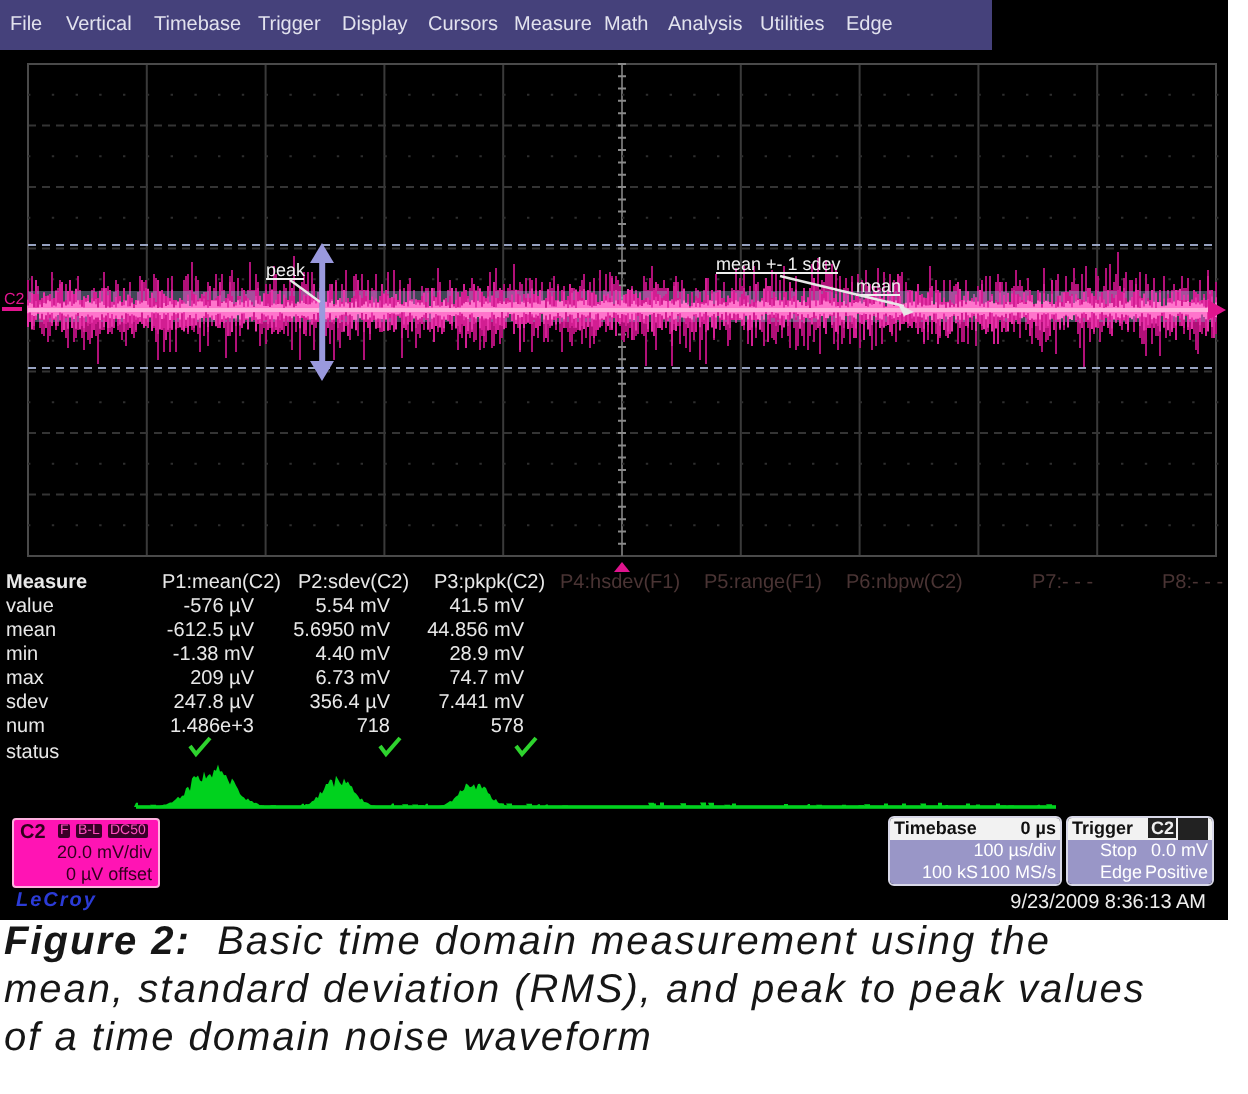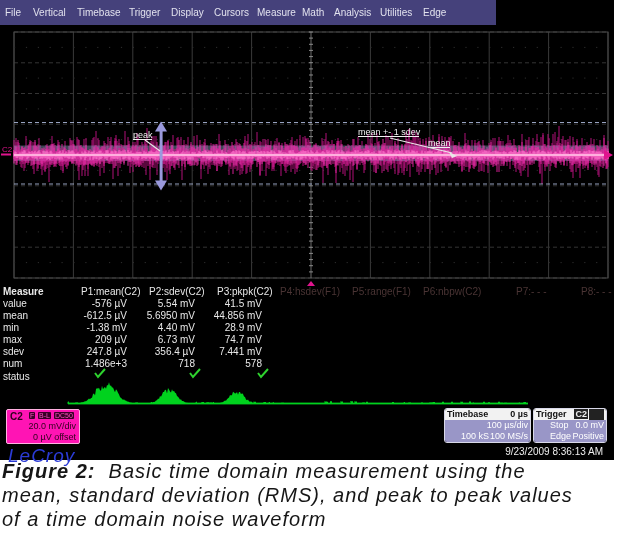--- a/index.html
+++ b/index.html
@@ -130,21 +130,21 @@
       <span class="lab">status</span>
     </div>
   <div id="c2box">
     <div style="position:absolute;left:3px;top:1px;font-weight:bold;font-size:10px">C2</div>
     <div style="position:absolute;left:22px;top:2px;background:#3a0028;color:#ff50c0;font-size:7px;padding:0 1px;border-radius:1px">F</div>
     <div style="position:absolute;left:31px;top:2px;background:#3a0028;color:#ff50c0;font-size:7px;padding:0 1px;border-radius:1px">B-L</div>
     <div style="position:absolute;left:47px;top:2px;background:#3a0028;color:#ff50c0;font-size:7px;padding:0 1px;border-radius:1px">DC50</div>
     <div style="position:absolute;right:3px;top:11px">20.0 mV/div</div>
     <div style="position:absolute;right:3px;top:22px">0 µV offset</div>
   </div>
-  <div style="position:absolute;left:8px;top:445px;color:#2b3bd6;font-size:19px;font-weight:normal;font-style:italic;letter-spacing:1px">LeCroy</div>
+  <div style="position:absolute;left:8px;top:445px;color:#2b3bd6;font-size:10px;font-weight:bold;font-style:italic;letter-spacing:1px">LeCroy</div>
   <div class="tb" style="left:444px;width:87px">
     <div class="tbh">Timebase<span class="rt">0 µs</span></div>
     <div class="tbb">
         <div class="tbrow">
           <span class="rt">100 µs/div</span>
         </div>
     <div class="tbrow">100 kS<span class="rt">100 MS/s</span></div>
       </div>
   </div>
   <div class="tb" style="left:533px;width:74px">

